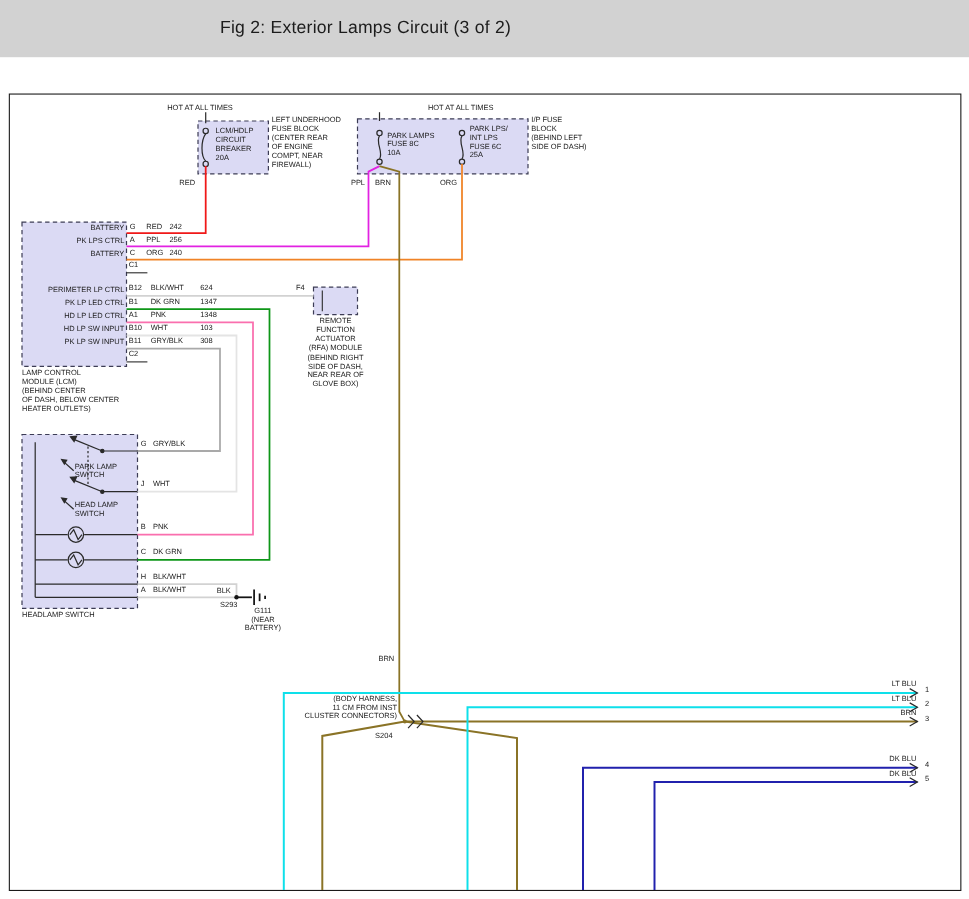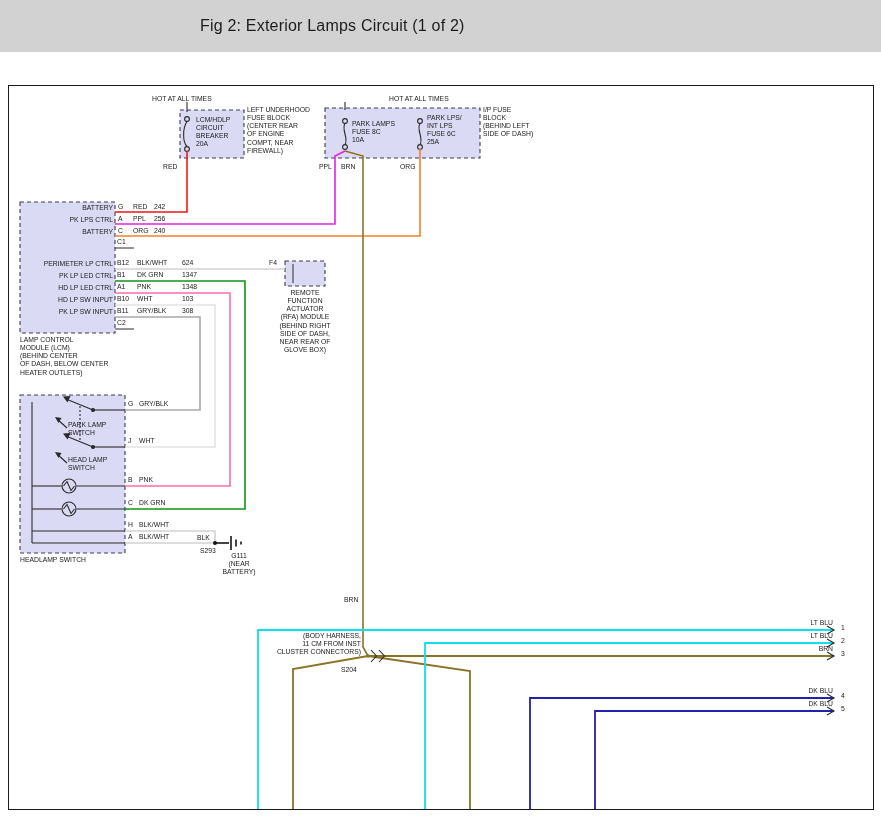--- a/index.html
+++ b/index.html
@@ -21,21 +21,21 @@
   .fn{position:absolute;right:768px;font-size:6.8px;line-height:1;color:#1a1a1a;text-align:right;white-space:nowrap}
   .term{position:absolute;right:48px;font-size:6.8px;line-height:1;color:#1a1a1a;text-align:right;white-space:nowrap}
   .num{position:absolute;left:841px;font-size:6.8px;line-height:1;color:#1a1a1a}
 </style>
 </head>
 <body>
 
 <div class="stage">
 
   <div class="titlebar">
-    <div class="title">Fig 2: Exterior Lamps Circuit (1 of 2)</div>
+    <div class="title">Fig 2: Exterior Lamps Circuit (3 of 2)</div>
   </div>
 
   <svg class="wires" width="881" height="817" viewBox="0 0 881 817">
 
     <rect x="8.5" y="85.5" width="865" height="724" fill="none" stroke="#1a1a1a" stroke-width="1"></rect>
 
     <g>
       <rect x="180" y="110" width="64" height="48" stroke-width="1.1" stroke-dasharray="4 3" stroke="#3c3c55" fill="#dbdaf4"></rect>
       <rect x="325" y="108" width="155" height="50" stroke-width="1.1" stroke-dasharray="4 3" stroke="#3c3c55" fill="#dbdaf4"></rect>
       <rect x="20" y="202" width="95" height="131" stroke-width="1.1" stroke-dasharray="4 3" stroke="#3c3c55" fill="#dbdaf4"></rect>

